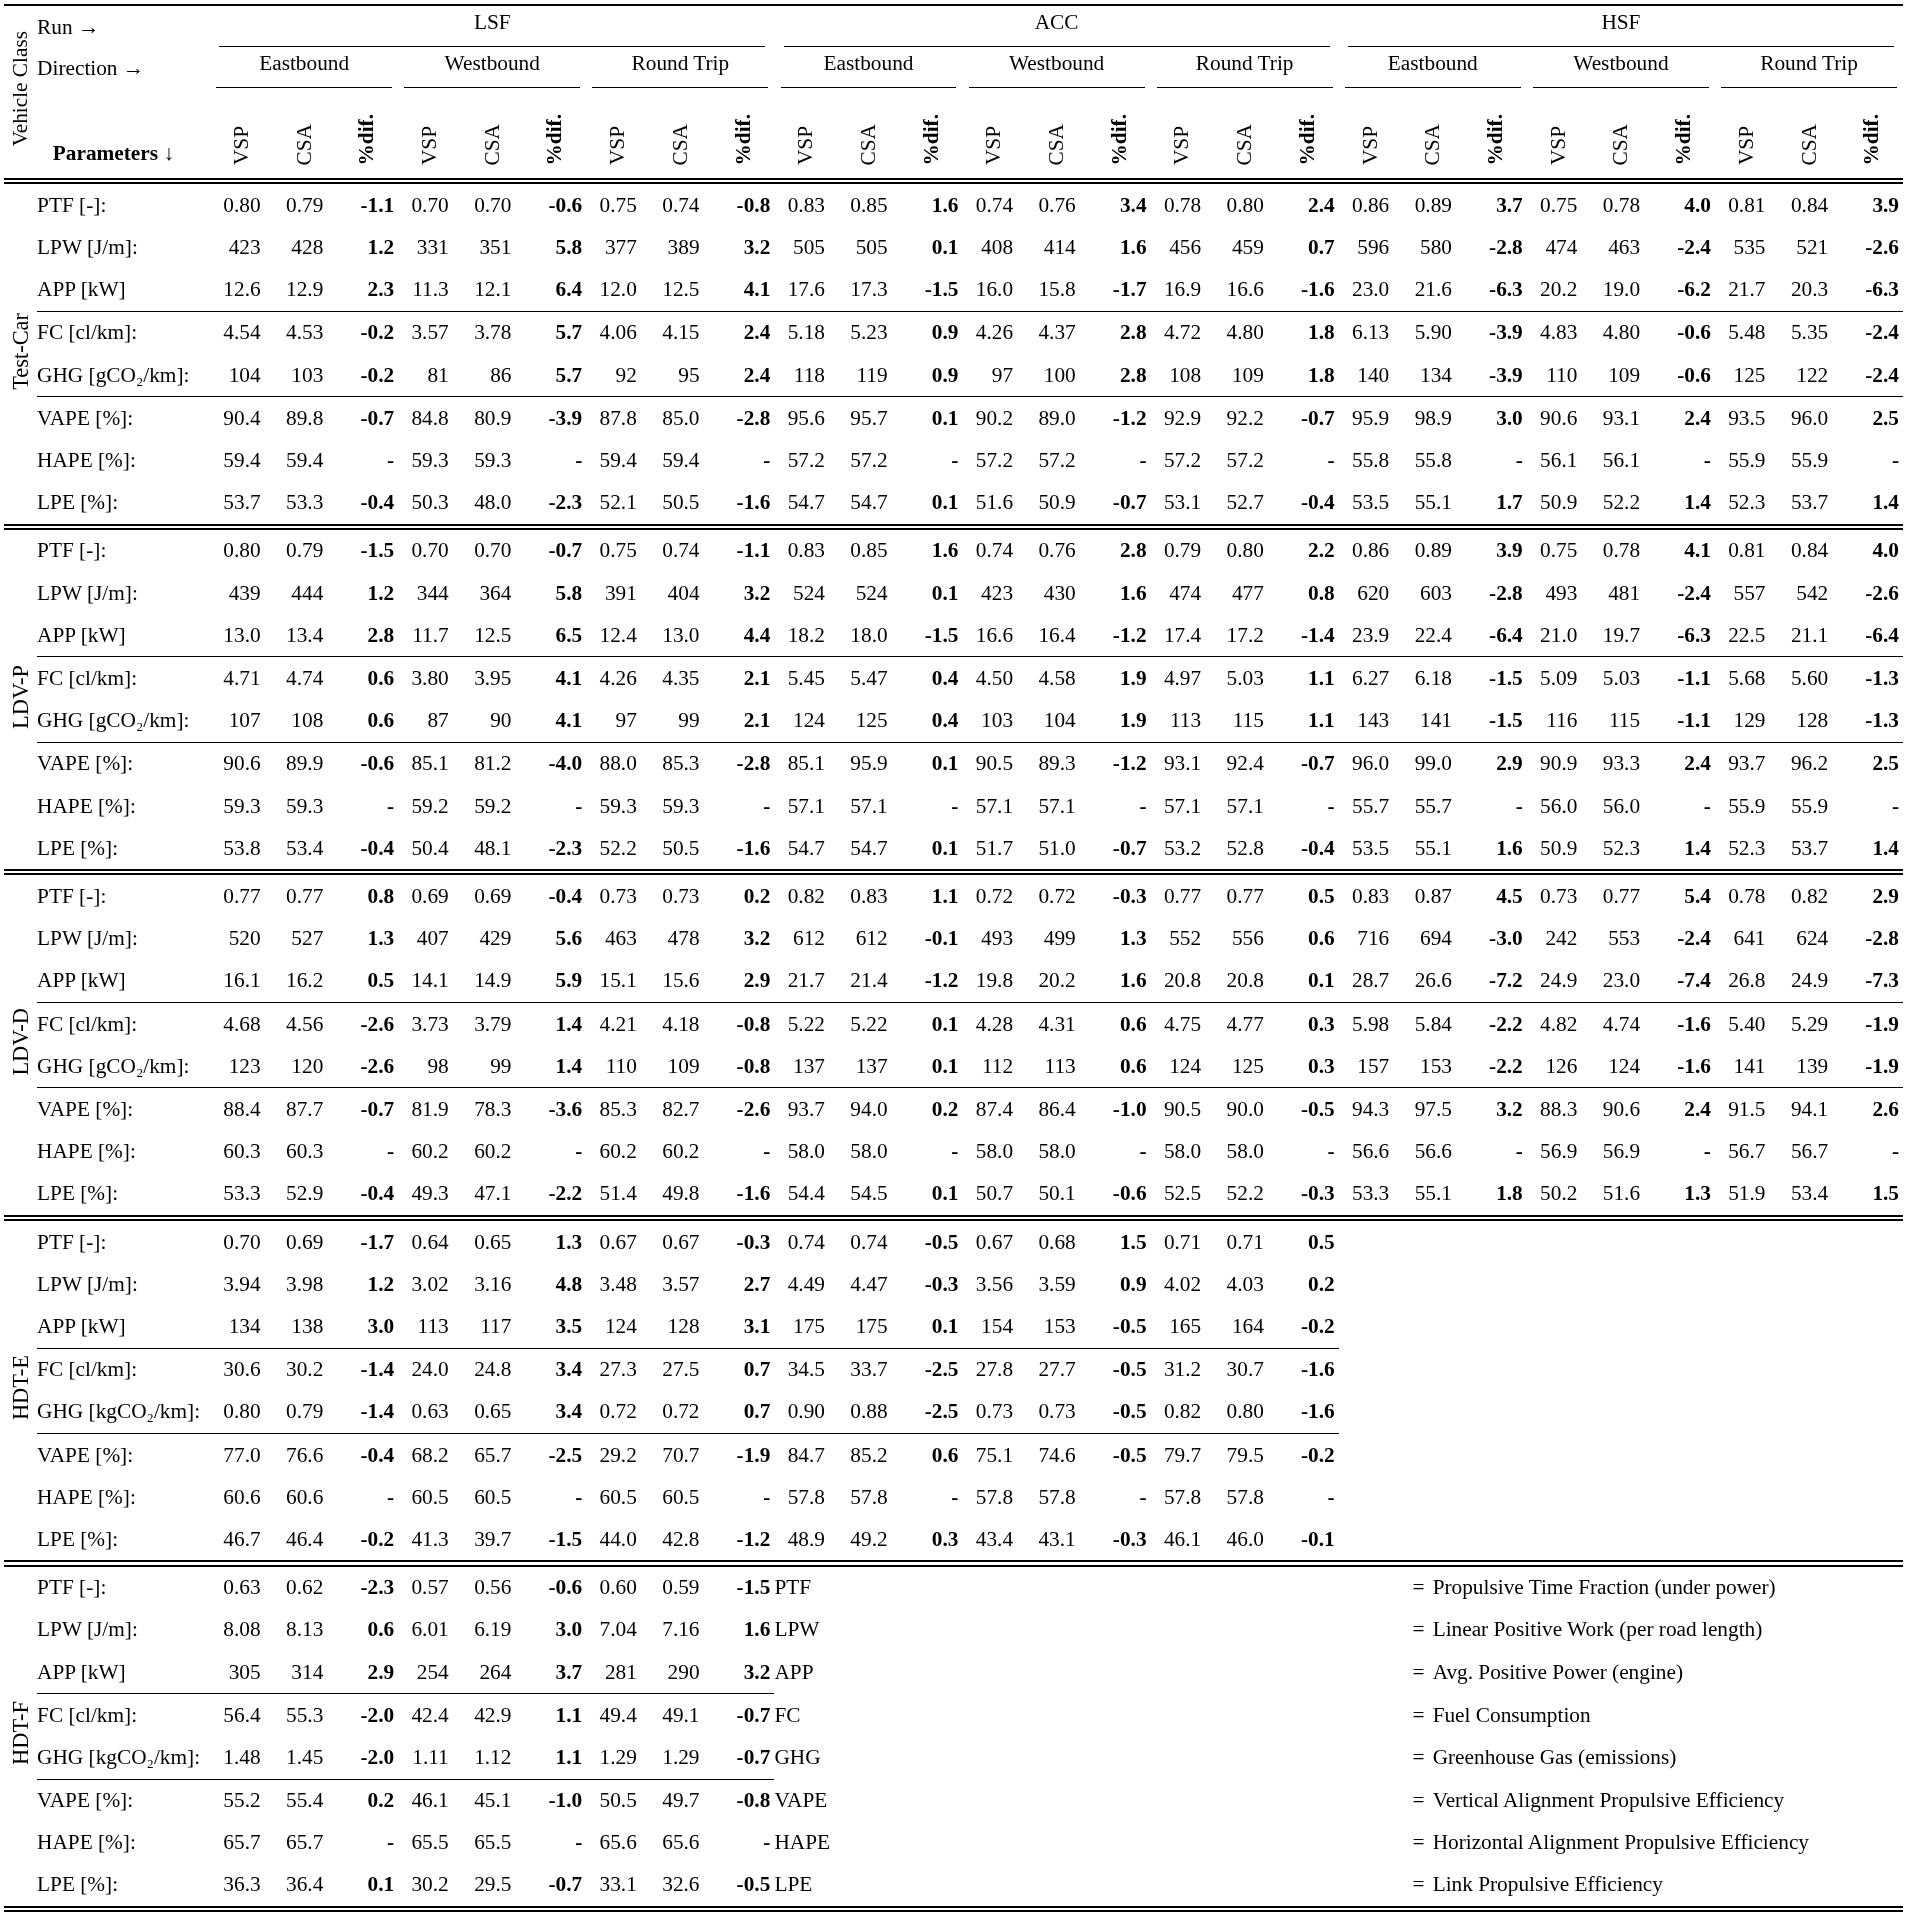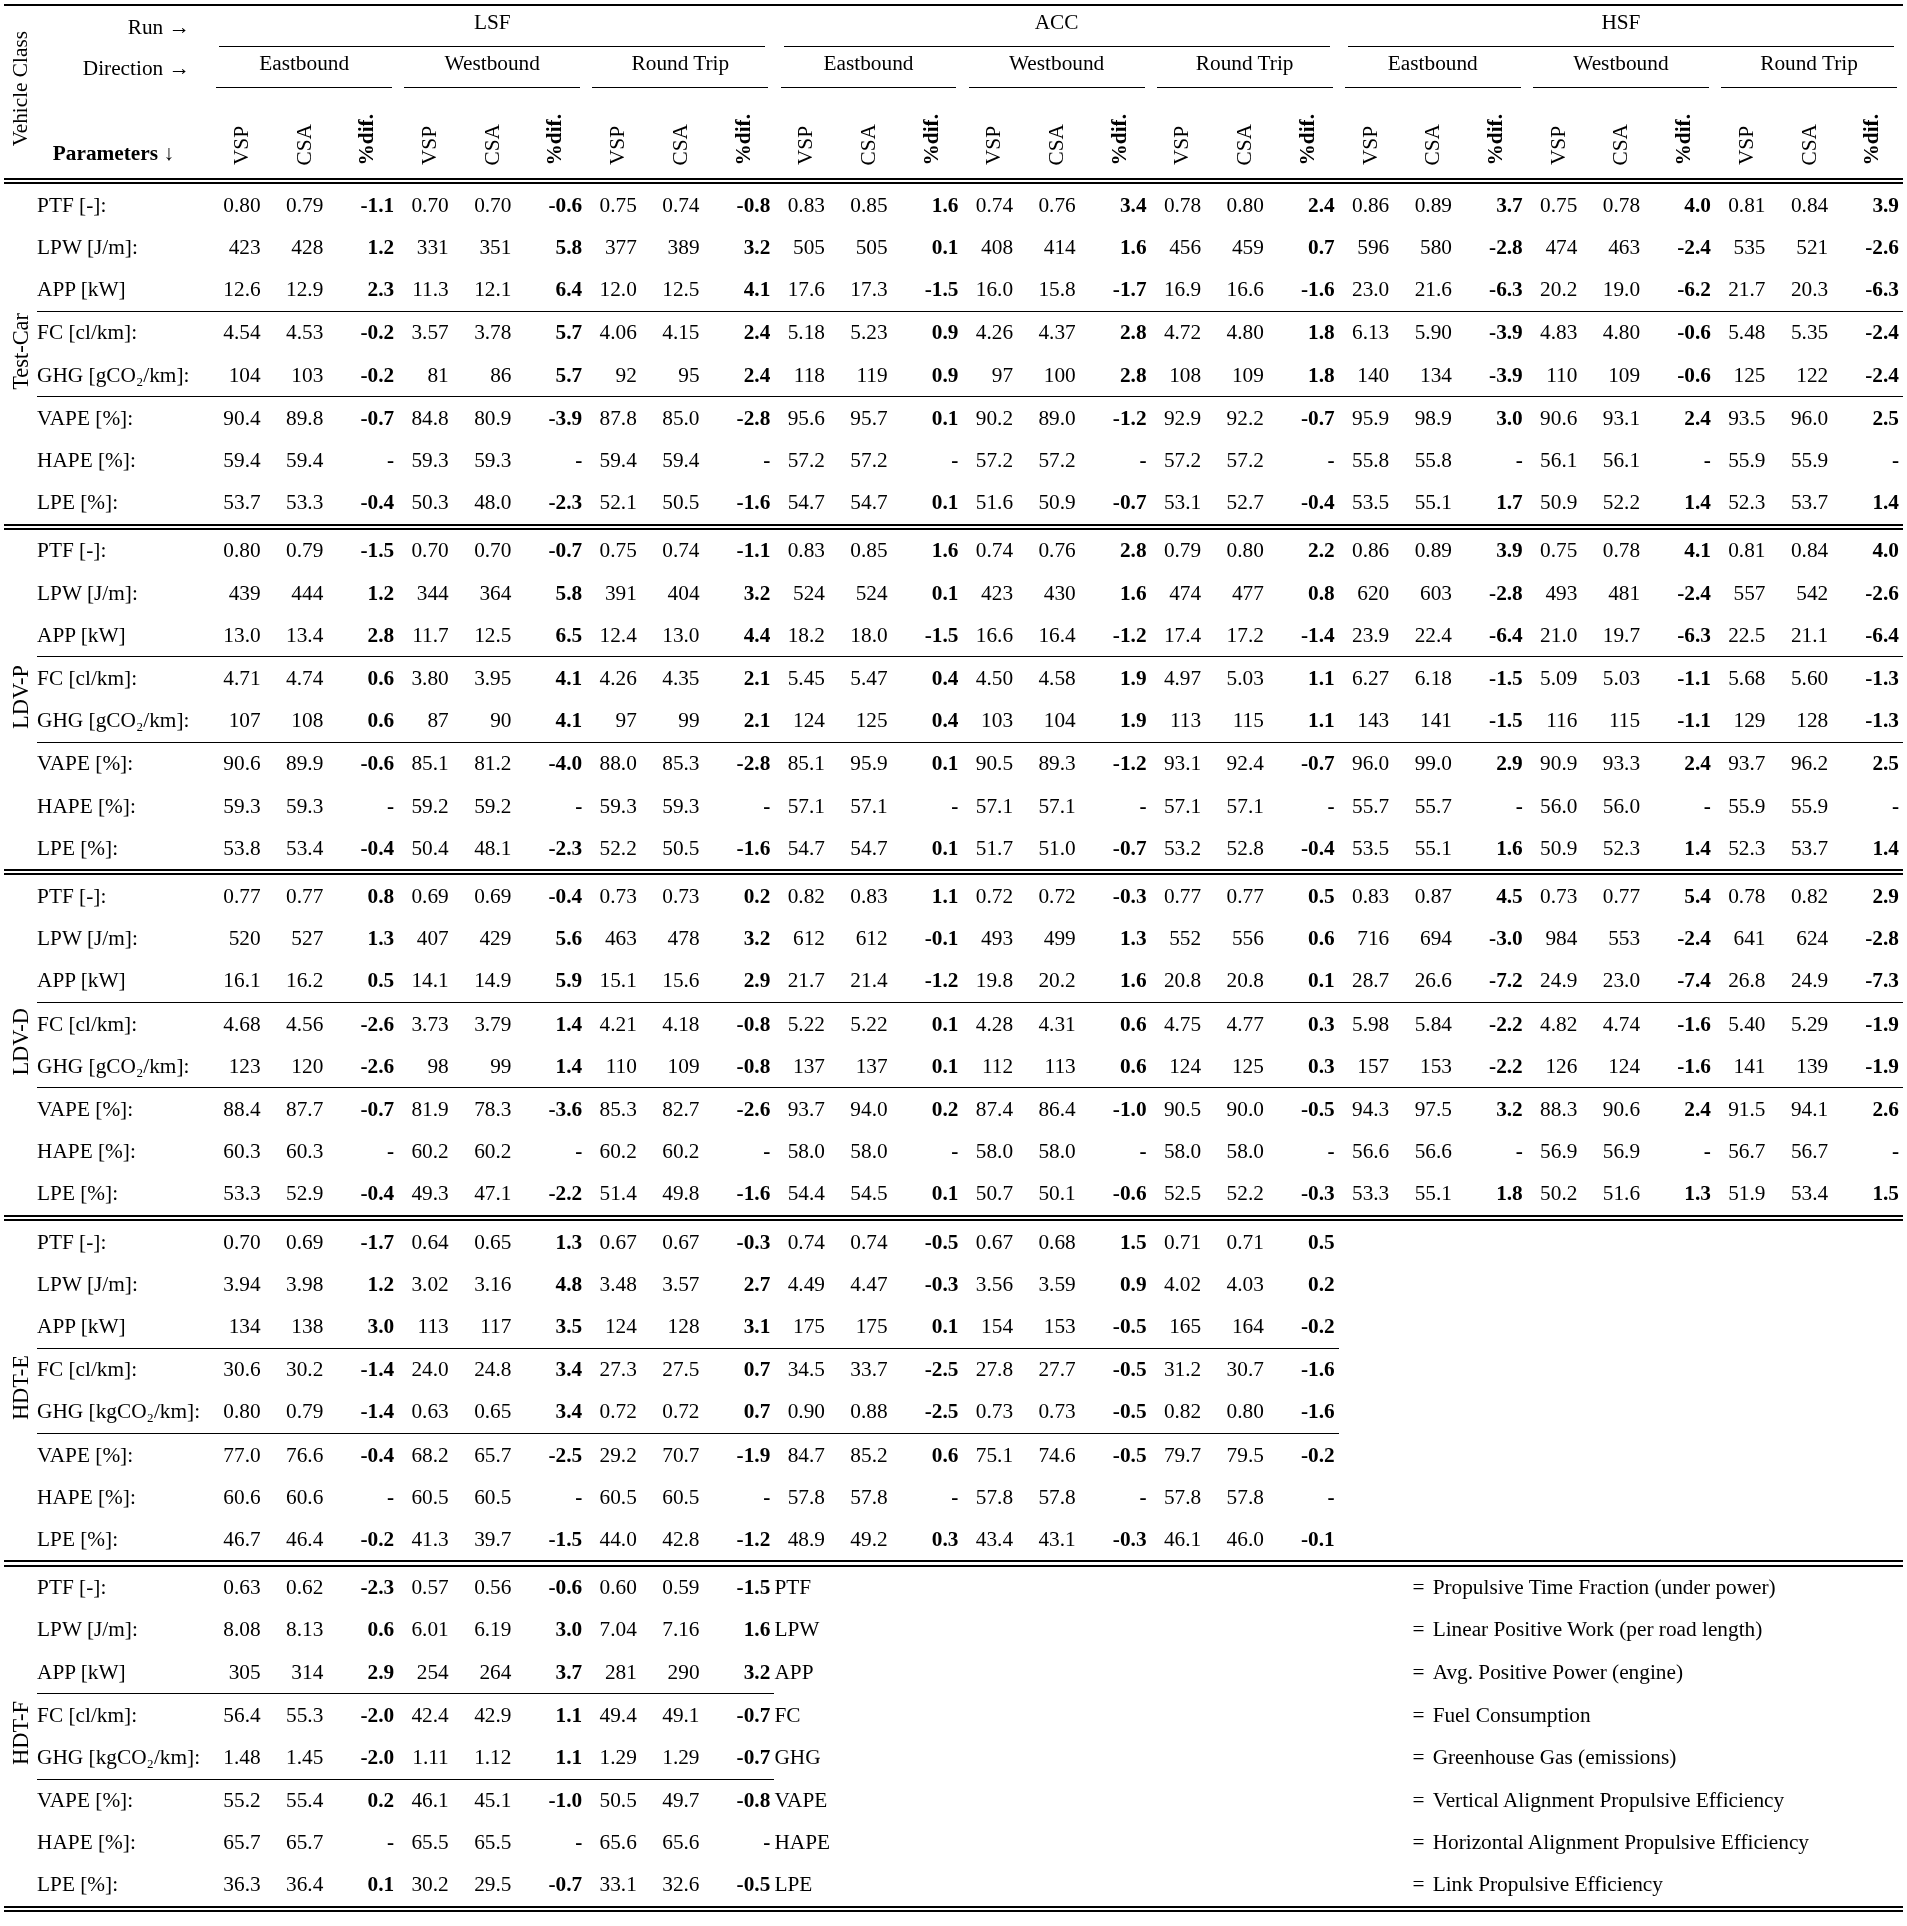--- a/index.html
+++ b/index.html
@@ -17,21 +17,21 @@
     table-layout: fixed;
     width: 1899px;
     border-top: 2.5px solid #000;
   }
   .c-vclass { width: 33px; }
   .c-param  { width: 173px; }
 
   th, td { font-weight: normal; }
 
   
-  th.runlab, th.dirlab { text-align: right; vertical-align: middle; white-space: nowrap; padding: 5.1px 20.3px 3px 0; margin-top: 7px; }
+  th.runlab, th.dirlab { text-align: left; vertical-align: middle; white-space: nowrap; padding: 5.1px 20.3px 3px 0; margin-top: 7px; }
   th.group, th.dir { padding: 2px 0 0 0; vertical-align: bottom; }
   .cmid {
     display: block; text-align: center;
     border-bottom: 1.5px solid #000;
     padding: 2px 0 11px 0; margin: 0 9.1px;
   }
   th.dir .cmid { margin: 0 6.1px; }
   th.paramlab { text-align: center; vertical-align: bottom; padding: 0 20.3px 12.2px 0; white-space: nowrap; font-weight: bold; }
   th.meas { vertical-align: bottom; text-align: center; height: 91px; padding: 0 0 7.1px 0; }
   th.meas.dif .vert { font-weight: bold; }
@@ -705,21 +705,21 @@
           <td class="num dif">-0.1</td>
           <td class="num">493</td>
           <td class="num">499</td>
           <td class="num dif">1.3</td>
           <td class="num">552</td>
           <td class="num">556</td>
           <td class="num dif">0.6</td>
           <td class="num">716</td>
           <td class="num">694</td>
           <td class="num dif">-3.0</td>
-          <td class="num">984</td>
+          <td class="num">242</td>
           <td class="num">553</td>
           <td class="num dif">-2.4</td>
           <td class="num">641</td>
           <td class="num">624</td>
           <td class="num dif">-2.8</td>
         </tr>
         <tr>
           <td class="param">APP [kW]</td>
           <td class="num">16.1</td>
           <td class="num">16.2</td>

